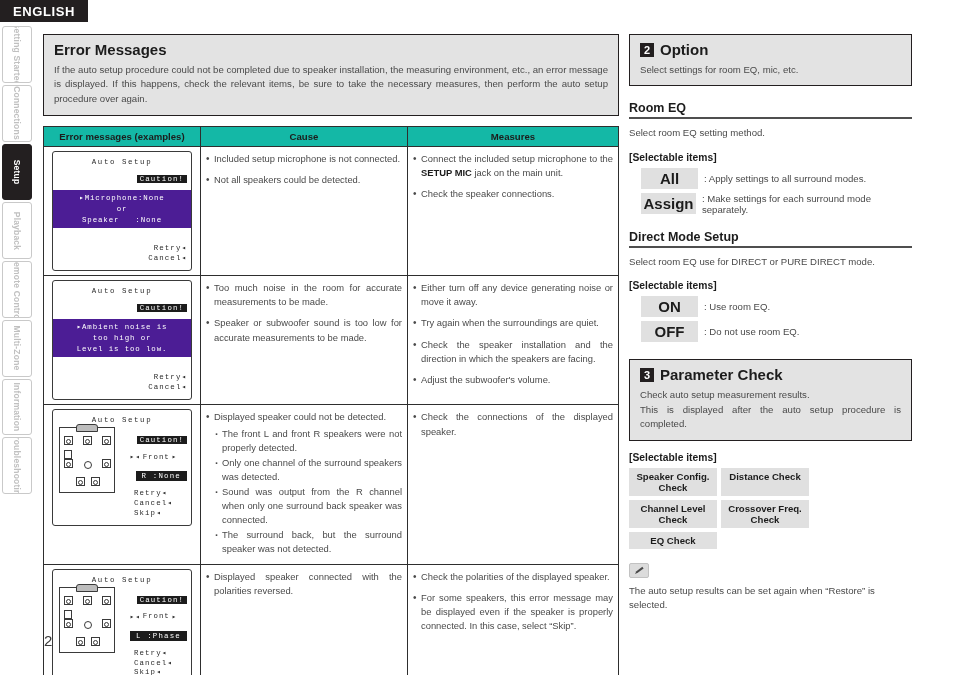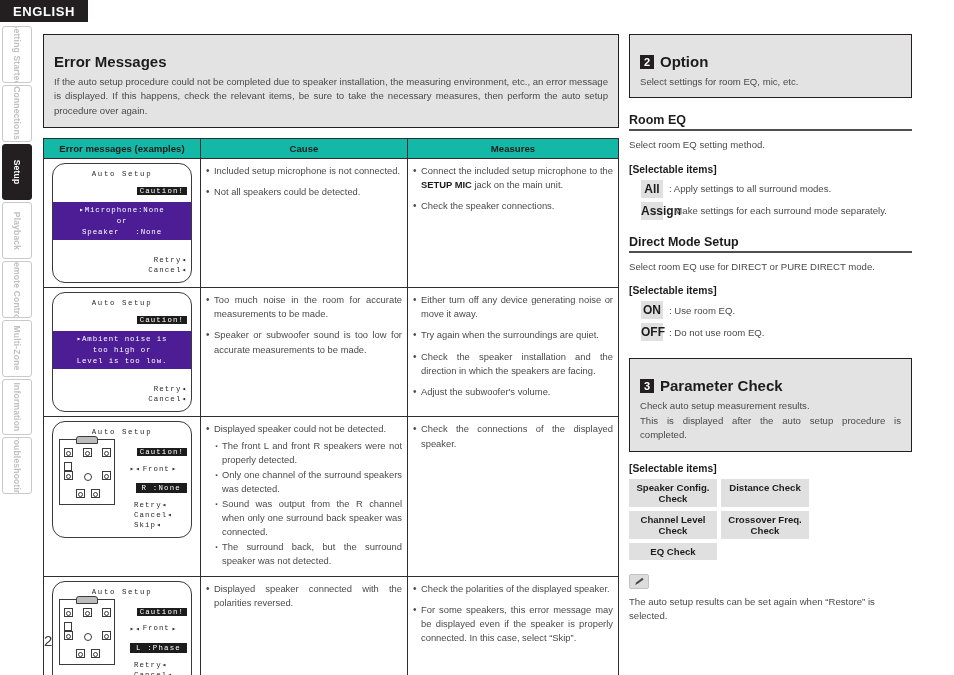--- a/index.html
+++ b/index.html
@@ -66,21 +66,21 @@
 
   
   .banner {
     border: 1.6px solid #231f20;
     background: #e3e3e3;
     padding: 7px 10px 8px 10px;
     box-sizing: border-box;
   }
   .banner-title {
     font-size: 15px; font-weight: bold; color: #1c1c1c;
-    line-height: 1.1; margin-bottom: 4px; margin-top: 12px;
+    line-height: 1.1; margin-bottom: 4px;
   }
   .banner-title.with-num { display: flex; align-items: center; gap: 6px; }
   .num-badge {
     display: inline-flex; align-items: center; justify-content: center;
     width: 14px; height: 14px;
     background: #231f20; color: #ffffff;
     font-size: 11px; font-weight: bold;
     line-height: 1;
   }
   .banner-body {
@@ -128,21 +128,21 @@
   .sublist > li::before {
     content: "\00B7"; position: absolute; left: 1px; top: -1px;
     font-weight: bold; font-size: 11px;
   }
   .bold-inline { font-weight: bold; color: #1c1c1c; }
 
   
   .lcd {
     width: 140px;
     border: 1.3px solid #3a3a3a;
-    border-radius: 13px;
+    border-radius: 3px;
     background: #ffffff;
     padding: 6px 4px 6px 4px;
     box-sizing: border-box;
     font-family: "Liberation Mono", monospace;
     position: relative;
     margin: 4px auto 4px auto;
   }
   .lcd-title {
     text-align: center; font-size: 7.4px; letter-spacing: 1.6px;
     color: #2a2a2a; margin-bottom: 2px;
@@ -232,25 +232,25 @@
     padding-bottom: 2px; margin: 15px 0 7px 0;
   }
   .para { font-size: 9.6px; color: #4a4a4a; line-height: 1.5; }
   .sel-label {
     font-size: 10.3px; font-weight: bold; color: #1c1c1c;
     margin: 11px 0 5px 0;
   }
   .opt-row { display: flex; align-items: center; margin-bottom: 4px; }
   .opt-key {
     background: #e0e0e0;
-    font-size: 12px; font-weight: bold; color: #1c1c1c;
+    font-size: 15px; font-weight: bold; color: #1c1c1c;
     text-align: center;
     padding: 2px 0;
     margin-left: 12px;
-    width: 22px;
+    width: 57px;
   }
   .opt-desc { font-size: 9.6px; color: #4a4a4a; margin-left: 6px; }
   .chip-grid { display: flex; flex-wrap: wrap; gap: 4px; width: 218px; }
   .chip {
     background: #e0e0e0;
     font-size: 9.6px; font-weight: bold; color: #1c1c1c;
     padding: 3px 0; text-align: center;
     width: 88px;
   }
   #restore-note { margin-top: 14px; }

